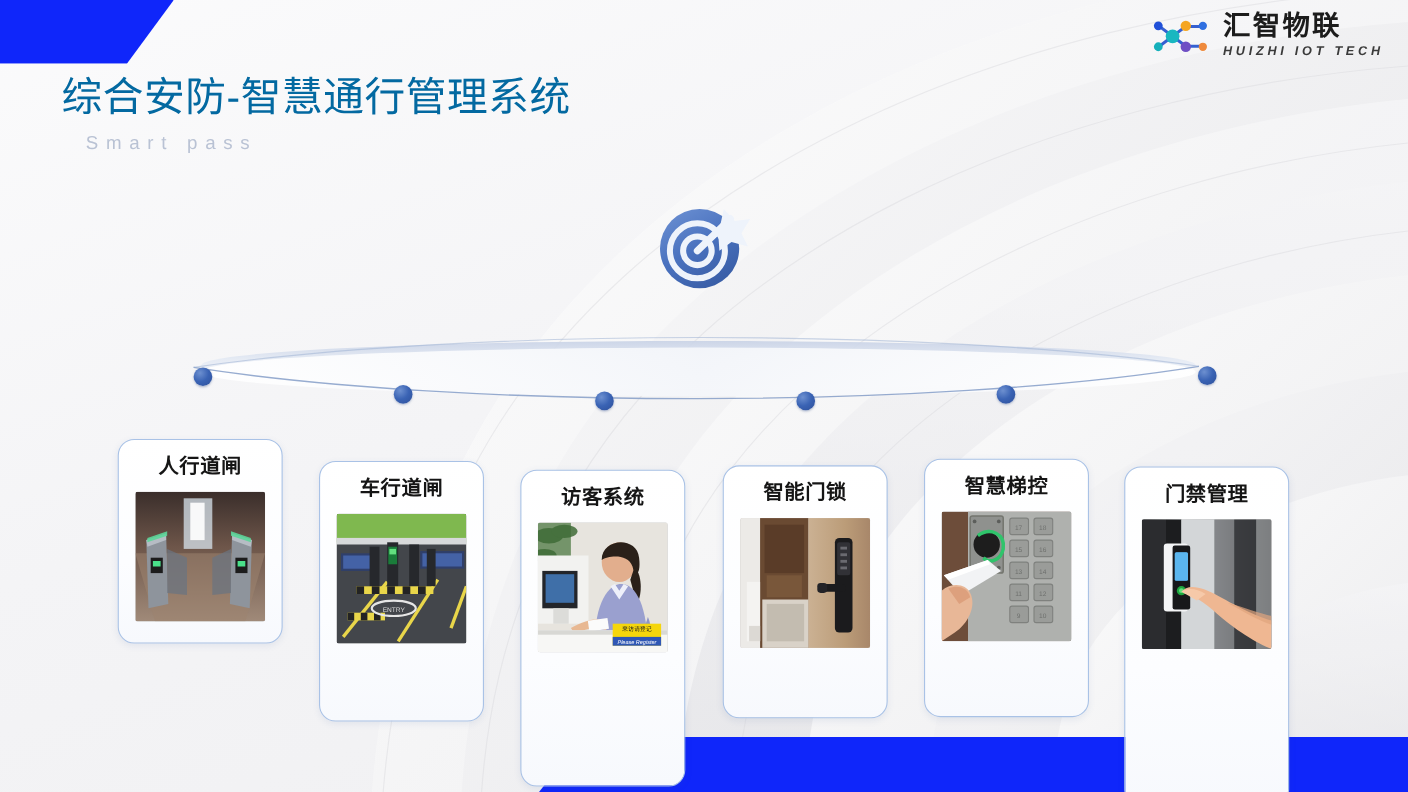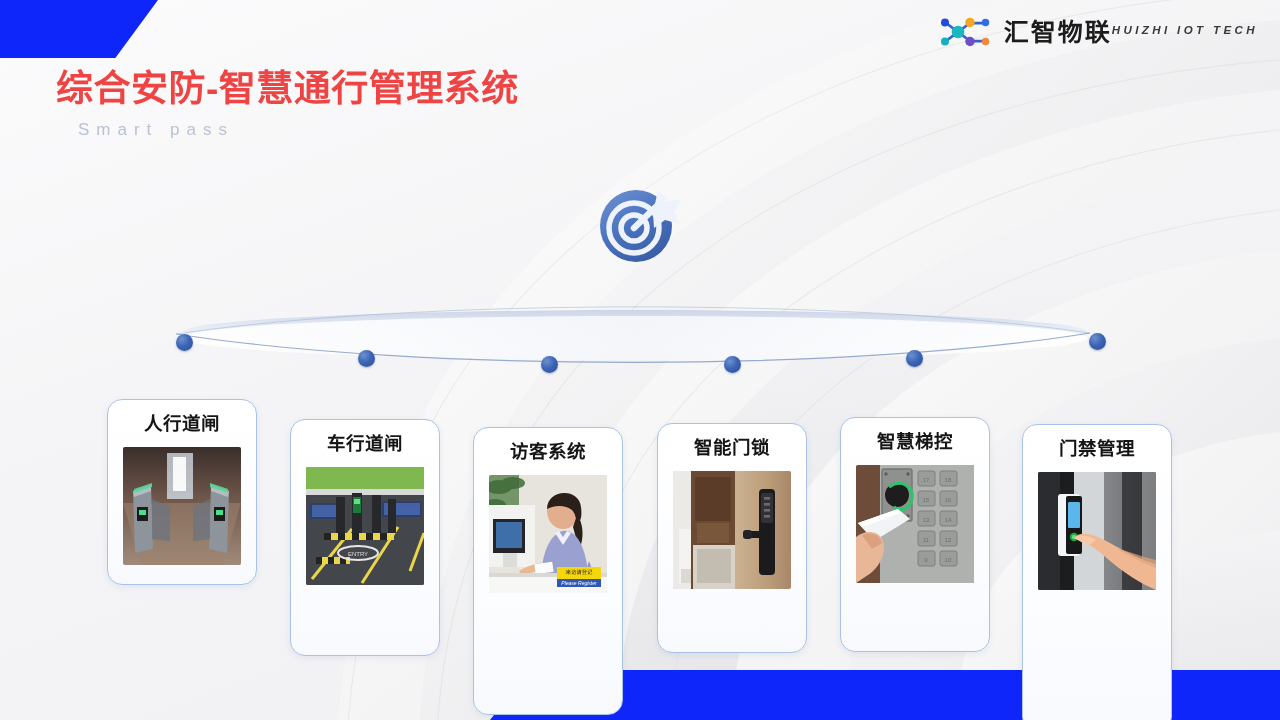--- a/index.html
+++ b/index.html
@@ -29,34 +29,34 @@
   }
   .corner-br {
     position:absolute; right:0; bottom:0; width:790px; height:50px;
     background:#0f26fa; z-index:5;
     clip-path:polygon(5% 0, 100% 0, 100% 100%, 0 100%);
   }
 
   
   .header { position:absolute; left:56px; top:68px; z-index:8; }
   .slide-title {
-    font-size:37px; font-weight:bold; color:#ef4444;
+    font-size:37px; font-weight:normal; color:#0369a1;
     letter-spacing:0.5px; line-height:1.15; white-space:nowrap;
   }
   .slide-subtitle {
     margin-top:9px; margin-left:22px;
     font-size:17px; color:#b9c2d4; letter-spacing:7px;
     font-weight:400; white-space:nowrap;
   }
 
   
   .logo { position:absolute; right:22px; top:12px; z-index:9;
           display:flex; align-items:center; gap:10px; }
   .logo-mark { width:56px; height:40px; flex:0 0 auto; }
-  .logo-text { display:flex; flex-direction:row; line-height:1; }
+  .logo-text { display:flex; flex-direction:column; line-height:1; }
   .logo-cn {
     font-size:25px; font-weight:bold; color:#1c1c1c;
     letter-spacing:2px; white-space:nowrap;
   }
   .logo-en {
     margin-top:5px; font-size:11.5px; font-weight:bold; color:#3a3a3a;
     letter-spacing:3.4px; font-style:italic; white-space:nowrap;
   }
 
   

